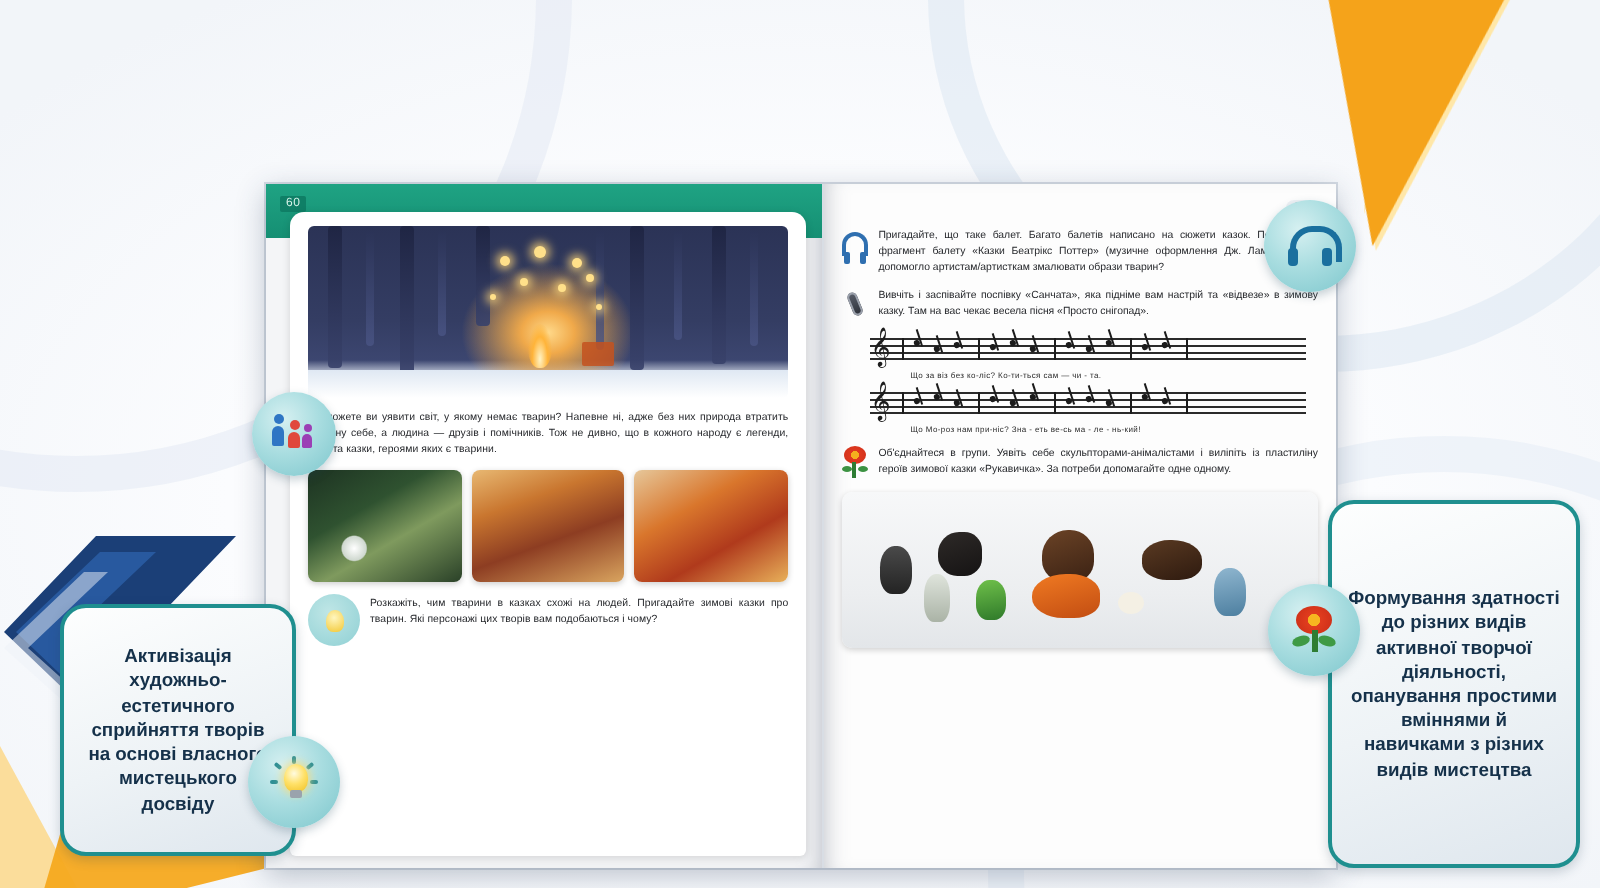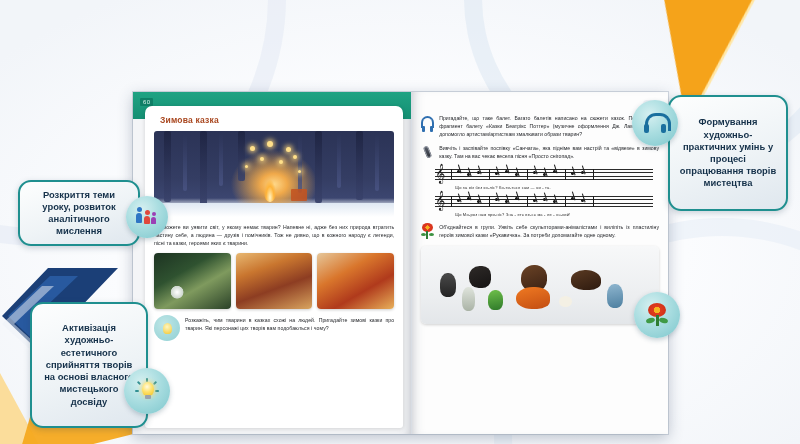--- a/index.html
+++ b/index.html
@@ -263,21 +263,20 @@
   </div>
 
 
   <div class="book">
 
     <div class="page page-left">
       <div class="green-head">
         <span class="pno">60</span>
       </div>
       <div class="left-card">
-        <div class="lesson-title">Зимова казка</div>
 
         <div class="forest">
           <div class="trunk" style="left:4%;height:82%"></div>
           <div class="trunk thin" style="left:12%;height:70%"></div>
           <div class="trunk" style="left:19%;height:86%"></div>
           <div class="trunk thin" style="left:27%;height:64%"></div>
           <div class="trunk" style="left:35%;height:58%"></div>
           <div class="trunk thin" style="left:60%;height:72%"></div>
           <div class="trunk" style="left:67%;height:84%"></div>
           <div class="trunk thin" style="left:76%;height:66%"></div>
@@ -440,28 +439,25 @@
           <div class="fig" style="left:42%;top:24%;width:26px;height:26px;background:linear-gradient(160deg,#6b4326,#3a2113);border-radius:50% 46% 40% 42%;"></div>
           <div class="fig" style="left:40%;top:52%;width:34px;height:22px;background:linear-gradient(165deg,#f07a22,#c24d12);border-radius:50% 44% 38% 46%;"></div>
           <div class="fig" style="left:58%;top:64%;width:13px;height:11px;background:#f4f0e4;border-radius:50%;"></div>
           <div class="fig" style="left:63%;top:30%;width:30px;height:20px;background:linear-gradient(160deg,#5a3a22,#2e1a0f);border-radius:46% 50% 38% 42%;"></div>
           <div class="fig" style="left:78%;top:48%;width:16px;height:24px;background:linear-gradient(170deg,#8fb6cf,#4d7fa0);"></div>
         </div>
       </div>
     </div>
   </div>
 
-  <div class="callout" id="callout-1">
-    <div class="ct">Розкриття теми уроку, розвиток аналітичного мислення</div>
-  </div>
   <div class="callout" id="callout-2">
     <div class="ct">Активізація художньо-естетичного сприйняття творів на основі власного мистецького досвіду</div>
   </div>
-  <div class="callout" id="callout-3">
-    <div class="ct">Формування художньо-практичних умінь у процесі опрацювання творів мистецтва</div>
+  <div class="callout" id="callout-4">
+    <div class="ct">Формування здатності до різних видів активної творчої діяльності, опанування простими вміннями й навичками з різних видів мистецтва</div>
   </div>
 
   <div class="badge" id="badge-people">
     <div class="ppl">
       <span class="p1"><i class="h"></i><i class="b"></i></span>
       <span class="p2"><i class="h"></i><i class="b"></i></span>
       <span class="p3"><i class="h"></i><i class="b"></i></span>
     </div>
   </div>
   <div class="badge" id="badge-bulb">

